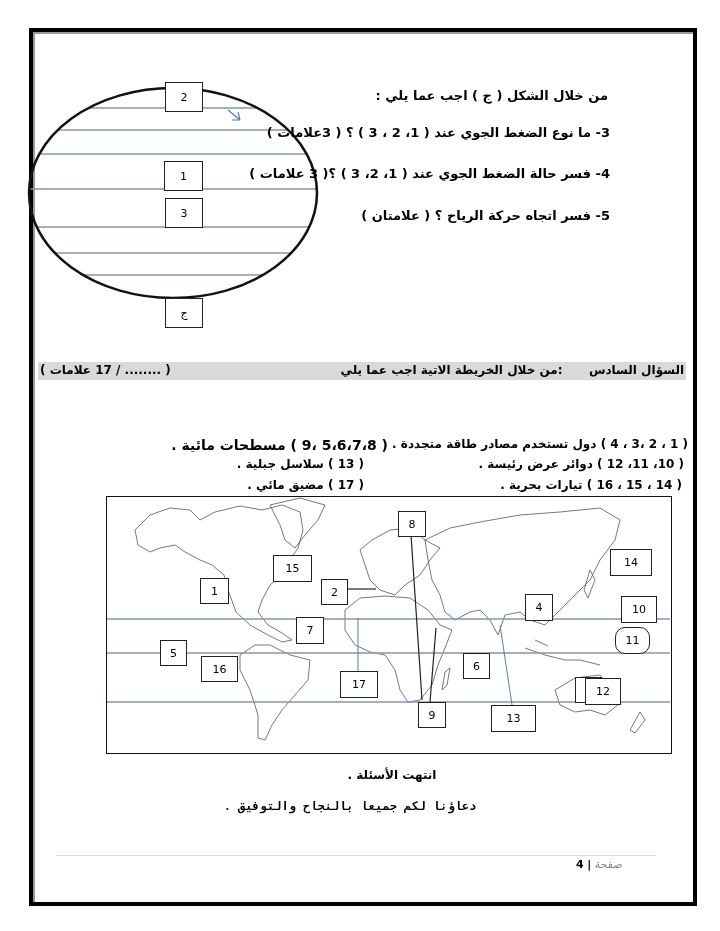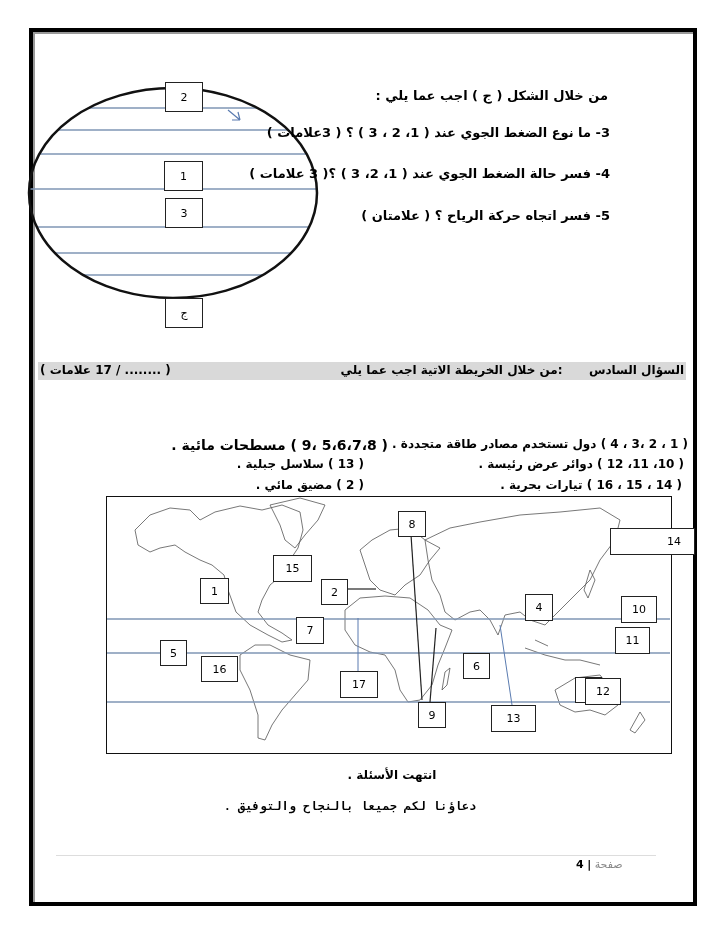--- a/index.html
+++ b/index.html
@@ -79,21 +79,21 @@
   <span style="display:inline-block;width:18px;"></span>
   <span>:من خلال الخريطة  الاتية اجب عما يلي</span>
 </div>
 <div class="abs rtl" style="left:40px;top:363px;font-size:12px;">( ........ /   17 علامات )</div>
 
 <div class="abs rtl" style="right:32px;top:437px;font-size:12px;">( 1 ، 2 ،3 ، 4 ) دول  تستخدم مصادر طاقة متجددة  .</div>
 <div class="abs rtl" style="right:36px;top:457px;font-size:12px;">( 10، 11، 12 ) دوائر عرض رئيسة .</div>
 <div class="abs rtl" style="right:38px;top:478px;font-size:12px;">( 14 ، 15 ، 16 ) تيارات بحرية .</div>
 <div class="abs rtl" style="right:332px;top:437px;font-size:14px;">( 5،6،7،8 ،9 )  مسطحات مائية .</div>
 <div class="abs rtl" style="right:356px;top:457px;font-size:12px;">( 13 ) سلاسل جبلية .</div>
-<div class="abs rtl" style="right:356px;top:478px;font-size:12px;">( 2 ) مضيق مائي .</div>
+<div class="abs rtl" style="right:356px;top:478px;font-size:12px;">( 17 ) مضيق مائي .</div>
 
 <div class="map-frame"></div>
 <svg width="720" height="931">
   <g fill="none" stroke="#555" stroke-width="0.8">
 
     <path d="M135 530 L150 515 L170 508 L190 510 L200 520 L215 512 L240 506 L262 510 L282 505 L300 512 L303 530 L298 548 L290 560 L282 575 L270 585 L262 600 L258 612 L268 625 L282 633 L292 640 L282 642 L268 635 L250 625 L236 612 L228 590 L224 575 L212 565 L200 560 L185 552 L175 545 L160 548 L150 552 L138 545 Z"></path>
 
     <path d="M270 505 L300 498 L325 505 L318 520 L305 535 L295 548 L285 540 L280 525 Z"></path>
 
     <path d="M240 655 L255 645 L270 645 L290 655 L310 660 L308 680 L295 695 L282 710 L272 725 L265 740 L258 738 L258 715 L250 690 L240 670 Z"></path>
@@ -153,30 +153,30 @@
   </div>
 <div class="numbox" style="left:398px;top:511px;width:26px;height:24px;">
     <span>8</span>
   </div>
 <div class="numbox" style="left:418px;top:702px;width:26px;height:24px;">
     <span>9</span>
   </div>
 <div class="numbox" style="left:621px;top:596px;width:34px;height:25px;">
     <span>10</span>
   </div>
-<div class="numbox" style="left:615px;top:627px;width:33px;height:25px;">
+<div class="numbox" style="left:615px;top:627px;width:33px;height:25px;border-radius:10px;">
     <span>11</span>
   </div>
 <div class="numbox" style="left:585px;top:678px;width:34px;height:25px;text-align:right;">
     <span>12</span>
   </div>
 <div class="numbox" style="left:491px;top:705px;width:43px;height:25px;">
     <span>13</span>
   </div>
-<div class="numbox" style="left:610px;top:528px;width:40px;height:25px;padding-left:43px;">
+<div class="numbox" style="left:610px;top:549px;width:40px;height:25px;">
     <span>14</span>
   </div>
 <div class="numbox" style="left:273px;top:555px;width:37px;height:25px;">
     <span>15</span>
   </div>
 <div class="numbox" style="left:201px;top:656px;width:35px;height:24px;">
     <span>16</span>
   </div>
 <div class="numbox" style="left:340px;top:671px;width:36px;height:25px;">
     <span>17</span>

